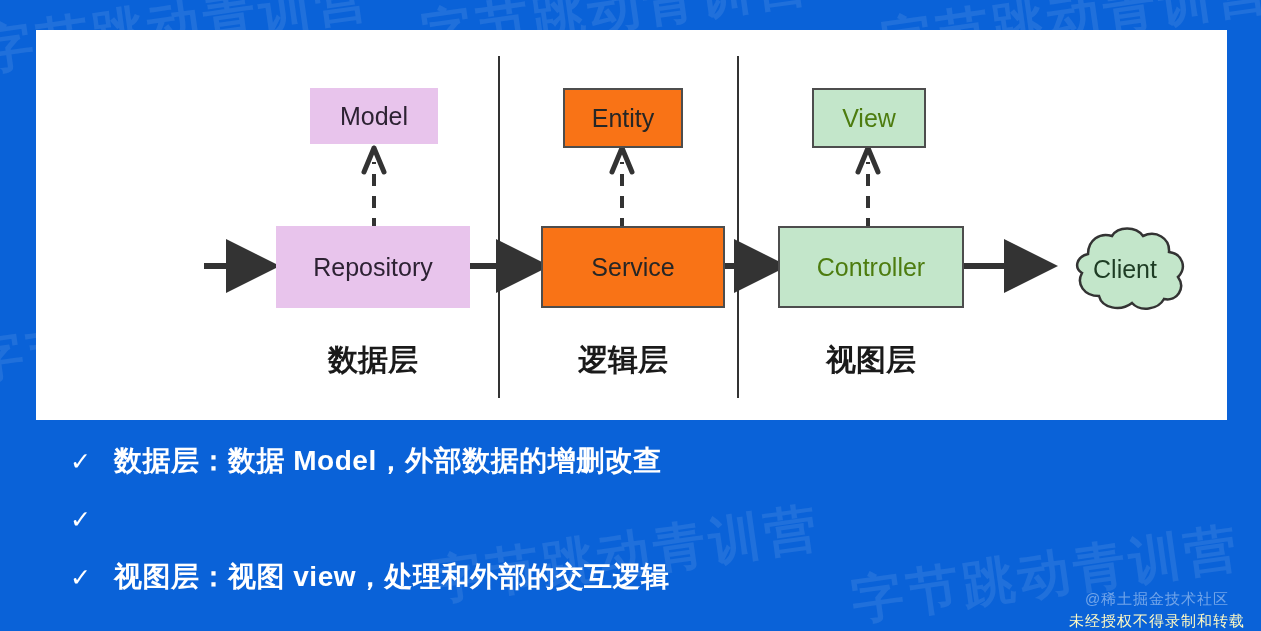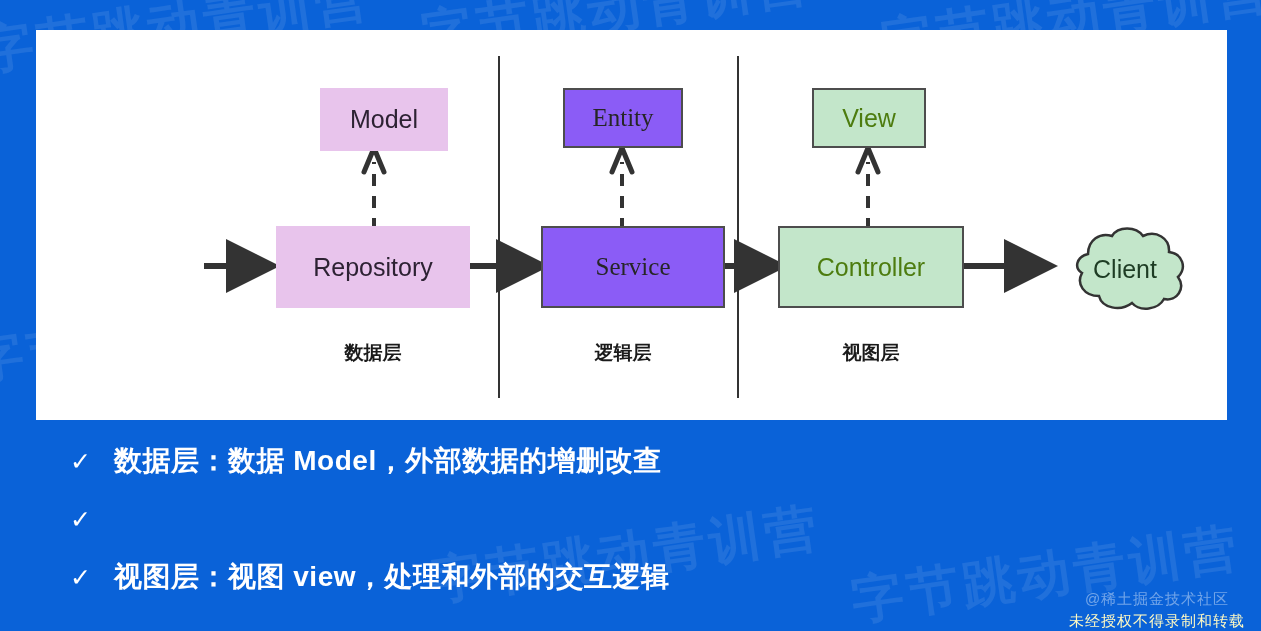--- a/index.html
+++ b/index.html
@@ -46,21 +46,21 @@
   .node {
     position: absolute;
     display: flex;
     align-items: center;
     justify-content: center;
     font-size: 25px;
     color: #2a2a2a;
     white-space: nowrap;
   }
   .node.purple { background: #e8c4ec; color: #2d2233; }
-  .node.yellow { background: #8b5cf6; color: #262626; border: 2px solid #4d4d4d; font-family: Liberation Serif, serif; }
+  .node.yellow { background: #f97316; color: #262626; border: 2px solid #4d4d4d; }
   .node.green  { background: #c3e6ca; color: #4d7c0f; border: 2px solid #4d4d4d; }
 
   
   #node-file {
     position: absolute;
     left: 38px; top: 197px;
     width: 128px; height: 90px;
   }
   #node-file .file-label {
     position: absolute;
@@ -79,21 +79,21 @@
   #node-client .cloud-label {
     position: absolute; inset: 0;
     display: flex; align-items: center; justify-content: center;
     font-size: 25px; color: #1e3c24;
   }
 
   
   .layer-caption {
     position: absolute;
     top: 310px;
-    font-size: 19px;
+    font-size: 30px;
     font-weight: 700;
     color: #1a1a1a;
     text-align: center;
     white-space: nowrap;
   }
 
   
   #bullet-list {
     position: absolute;
     left: 70px; top: 432px;
@@ -175,21 +175,21 @@
     <path d="M338,118 L328,142 M338,118 L348,142" stroke="#333333" stroke-width="5" fill="none" stroke-linecap="round"></path>
 
     <line x1="586" y1="200" x2="586" y2="132" stroke="#333333" stroke-width="4" stroke-dasharray="12,10"></line>
     <path d="M586,118 L576,142 M586,118 L596,142" stroke="#333333" stroke-width="5" fill="none" stroke-linecap="round"></path>
 
     <line x1="832" y1="200" x2="832" y2="132" stroke="#333333" stroke-width="4" stroke-dasharray="12,10"></line>
     <path d="M832,118 L822,142 M832,118 L842,142" stroke="#333333" stroke-width="5" fill="none" stroke-linecap="round"></path>
   </svg>
 
 
-  <div class="node purple" style="left:284px; top:58px; width:128px; height:63px;">
+  <div class="node purple" style="left:274px; top:58px; width:128px; height:56px;">
     <span>Model</span>
   </div>
 
   <div class="node purple" style="left:240px; top:196px; width:194px; height:82px;">
     <span>Repository</span>
   </div>
 
   <div class="node yellow" style="left:527px; top:58px; width:120px; height:60px;">
     <span>Entity</span>
   </div>

